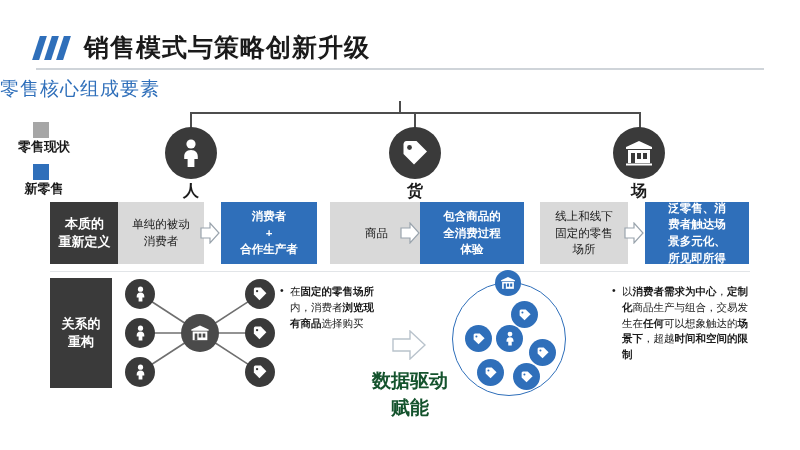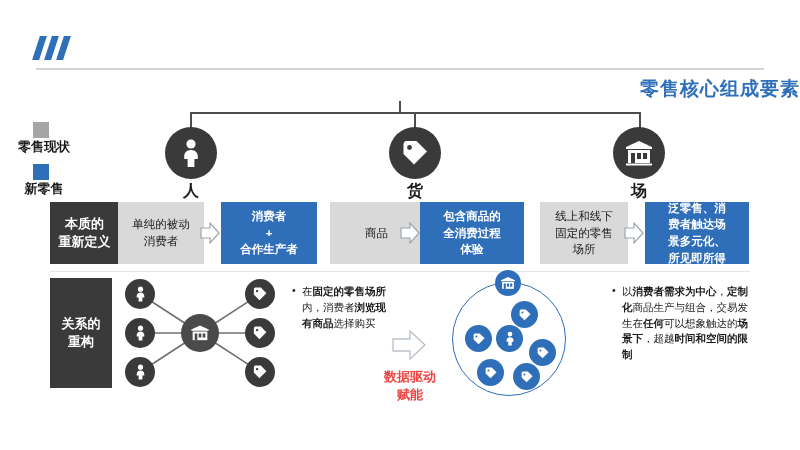--- a/index.html
+++ b/index.html
@@ -58,23 +58,23 @@
     height: 2px;
     background: #cfd4d9;
   }
 
   
   .core-heading {
     position: absolute;
     left: 0;
     top: 76px;
     width: 800px;
-    text-align: right;
+    text-align: left;
     font-size: 19px;
-    font-weight: bold;
+    font-weight: normal;
     color: #2f6fba;
     letter-spacing: 1px;
   }
 
   
   .bracket-v-main {
     position: absolute;
     left: 399px;
     top: 101px;
     width: 1.5px;
@@ -275,34 +275,34 @@
     top: 330px;
     width: 34px;
     height: 30px;
   }
   .data-drive {
     position: absolute;
     left: 358px;
     top: 368px;
     width: 104px;
     text-align: center;
-    font-size: 13px;
+    font-size: 19px;
     font-weight: bold;
-    color: #ef4444;
+    color: #14532d;
     line-height: 1.4;
   }
 
   
   .bullets {
     position: absolute;
     font-size: 10.5px;
     line-height: 1.5;
     color: #1a1a1a;
   }
-  .bullets.left-b { left: 292px; top: 284px; width: 96px; }
+  .bullets.left-b { left: 280px; top: 284px; width: 96px; }
   .bullets.right-b { left: 612px; top: 284px; width: 140px; }
   .bullet-item {
     position: relative;
     padding-left: 10px;
     margin-bottom: 9px;
   }
   .bullet-item:before {
     content: "•";
     position: absolute;
     left: 0;
@@ -323,20 +323,21 @@
 </head>
 <body>
 
 <div id="slide">
 
   <div class="title-bars">
     <span></span>
       <span></span>
       <span></span>
   </div>
+  <div class="slide-title">销售模式与策略创新升级</div>
   <div class="title-rule"></div>
 
   <div class="core-heading">零售核心组成要素</div>
 
   <div class="bracket-v-main"></div>
   <div class="bracket-h"></div>
   <div class="bracket-v b1"></div>
   <div class="bracket-v b2"></div>
   <div class="bracket-v b3"></div>
 

